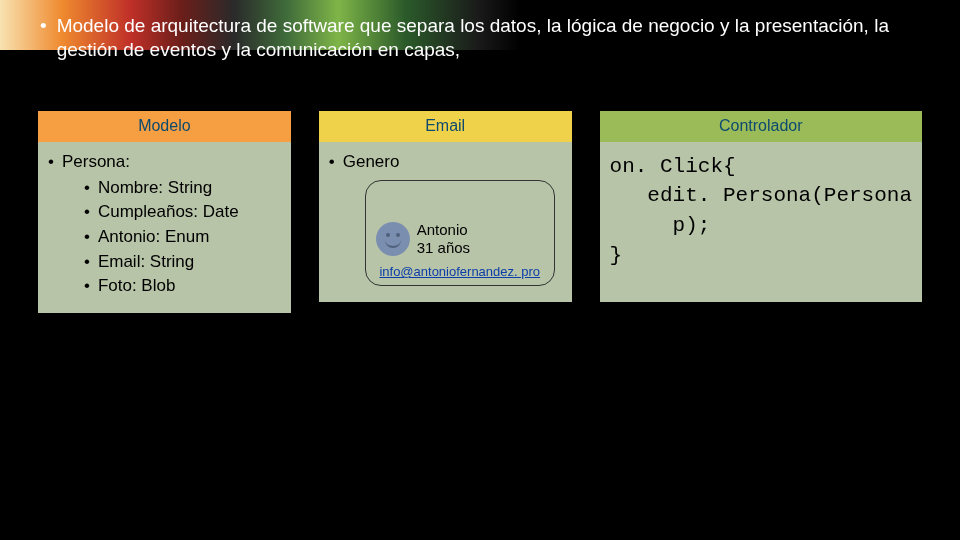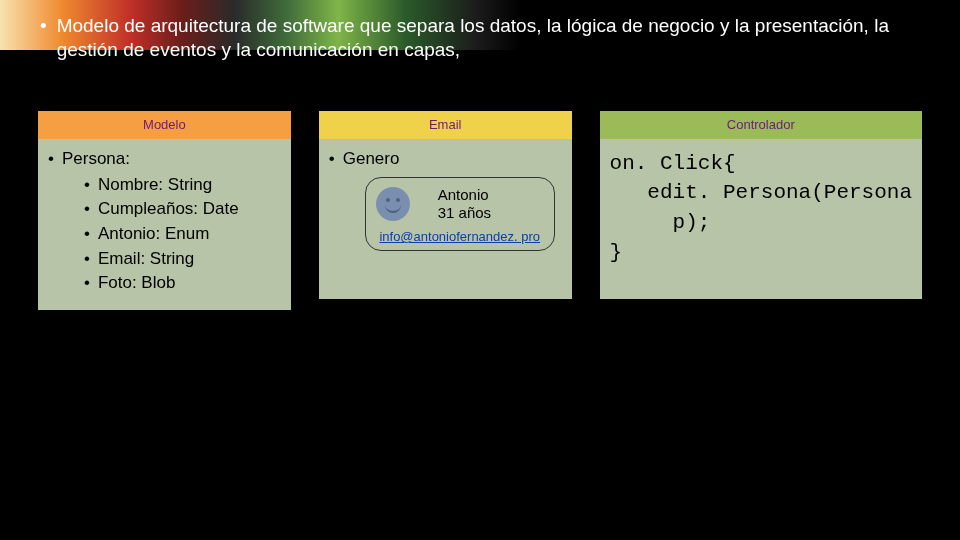--- a/index.html
+++ b/index.html
@@ -63,22 +63,22 @@
     gap: 28px;
     padding: 0 8px;
   }
   .col {
     flex: 1;
     display: flex;
     flex-direction: column;
   }
   .col-header {
     text-align: center;
-    font-size: 13px;
-    color: #701a75;
+    font-size: 16px;
+    color: #0c4a6e;
     padding: 6px 4px 7px;
     font-weight: 400;
   }
   .hdr-orange { background: #f59e42; }
   .hdr-yellow { background: #f0d24a; }
   .hdr-green  { background: #9bbb59; }
   .col-body {
     background: #b8c4a8;
     color: #000;
     font-size: 17px;
@@ -111,21 +111,22 @@
     width: 190px;
     border: 1.5px solid #333;
     border-radius: 16px;
     background: #b8c4a8;
     padding: 8px 10px 6px 10px;
     font-size: 15px;
   }
   .card-top {
     display: flex;
     align-items: center;
-    gap: 28px;
+    gap: 7px;
+    margin-top: 32px;
   }
   .smiley {
     width: 34px;
     height: 34px;
     background: #7a8fb0;
     border-radius: 50%;
     position: relative;
     flex: 0 0 auto;
   }
   .smiley::before, .smiley::after {

